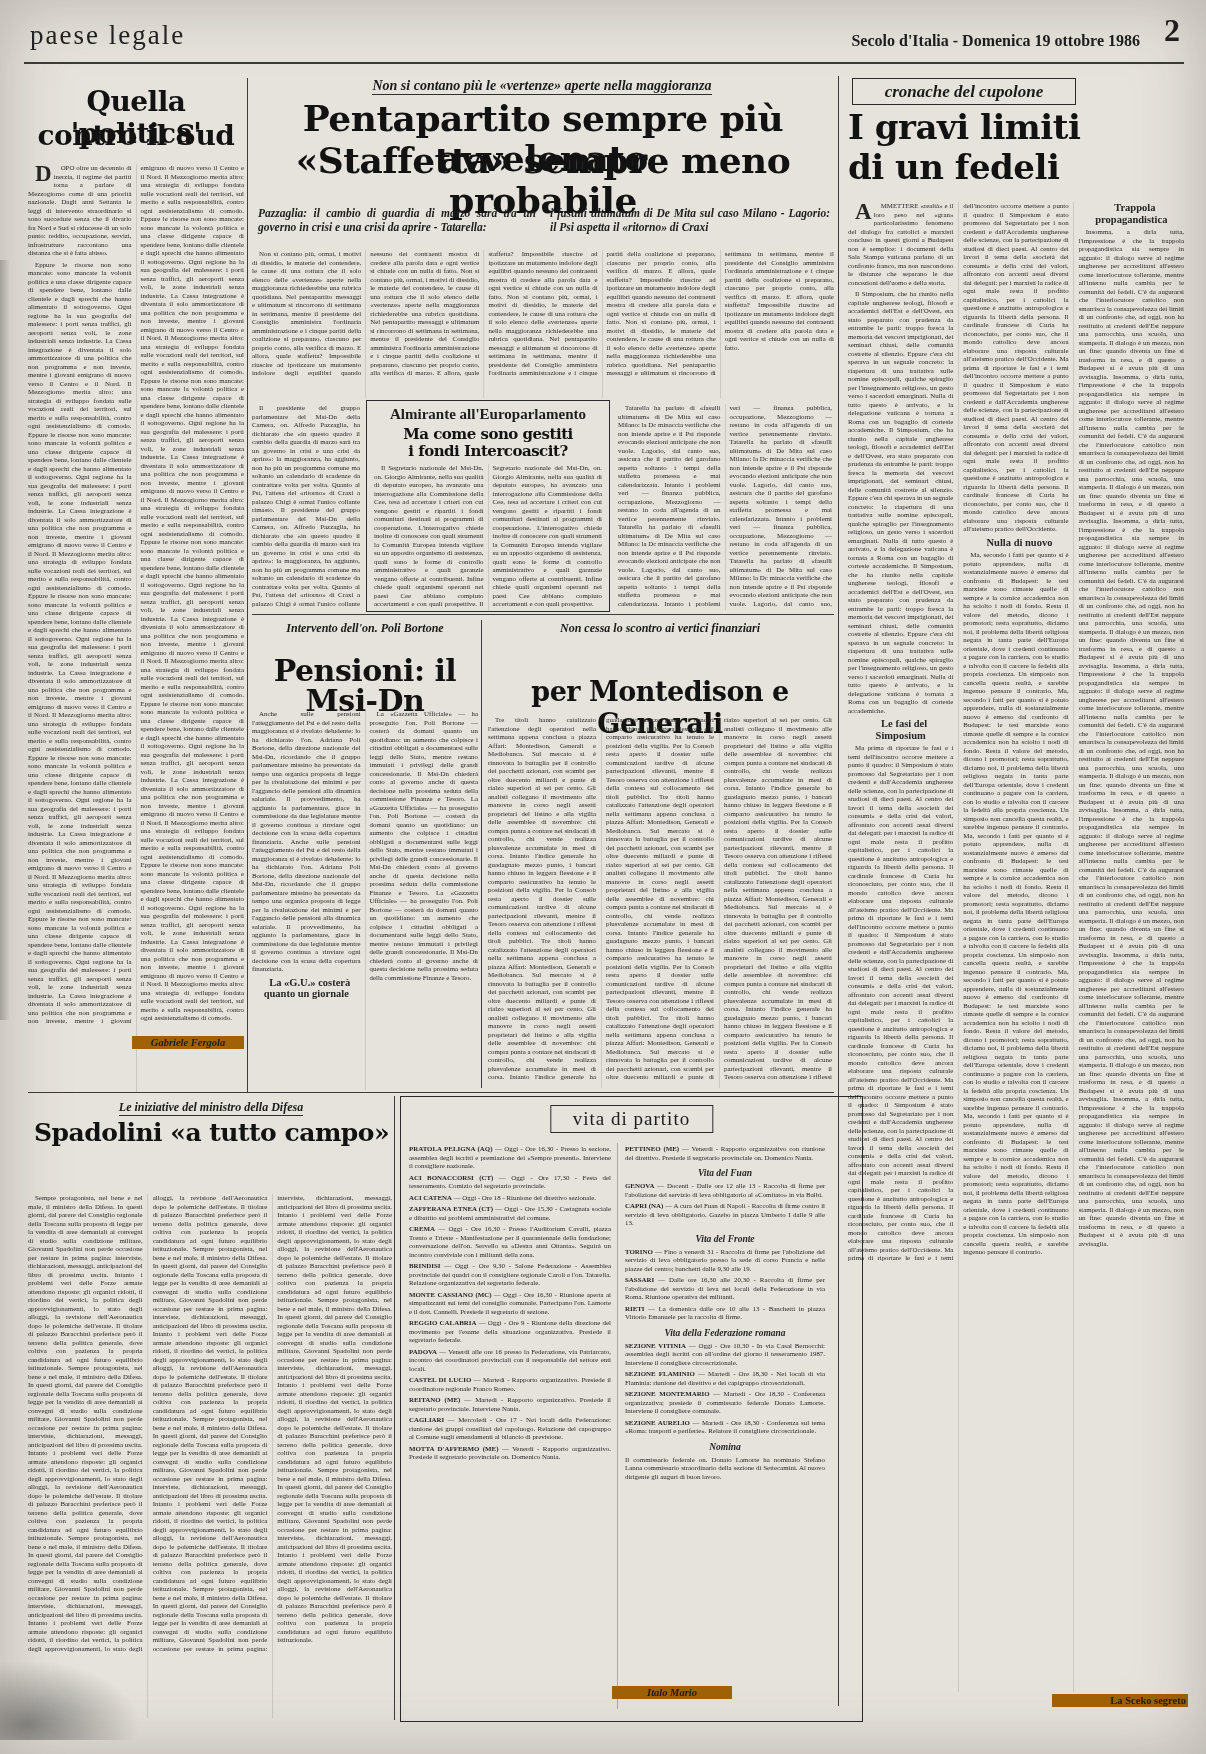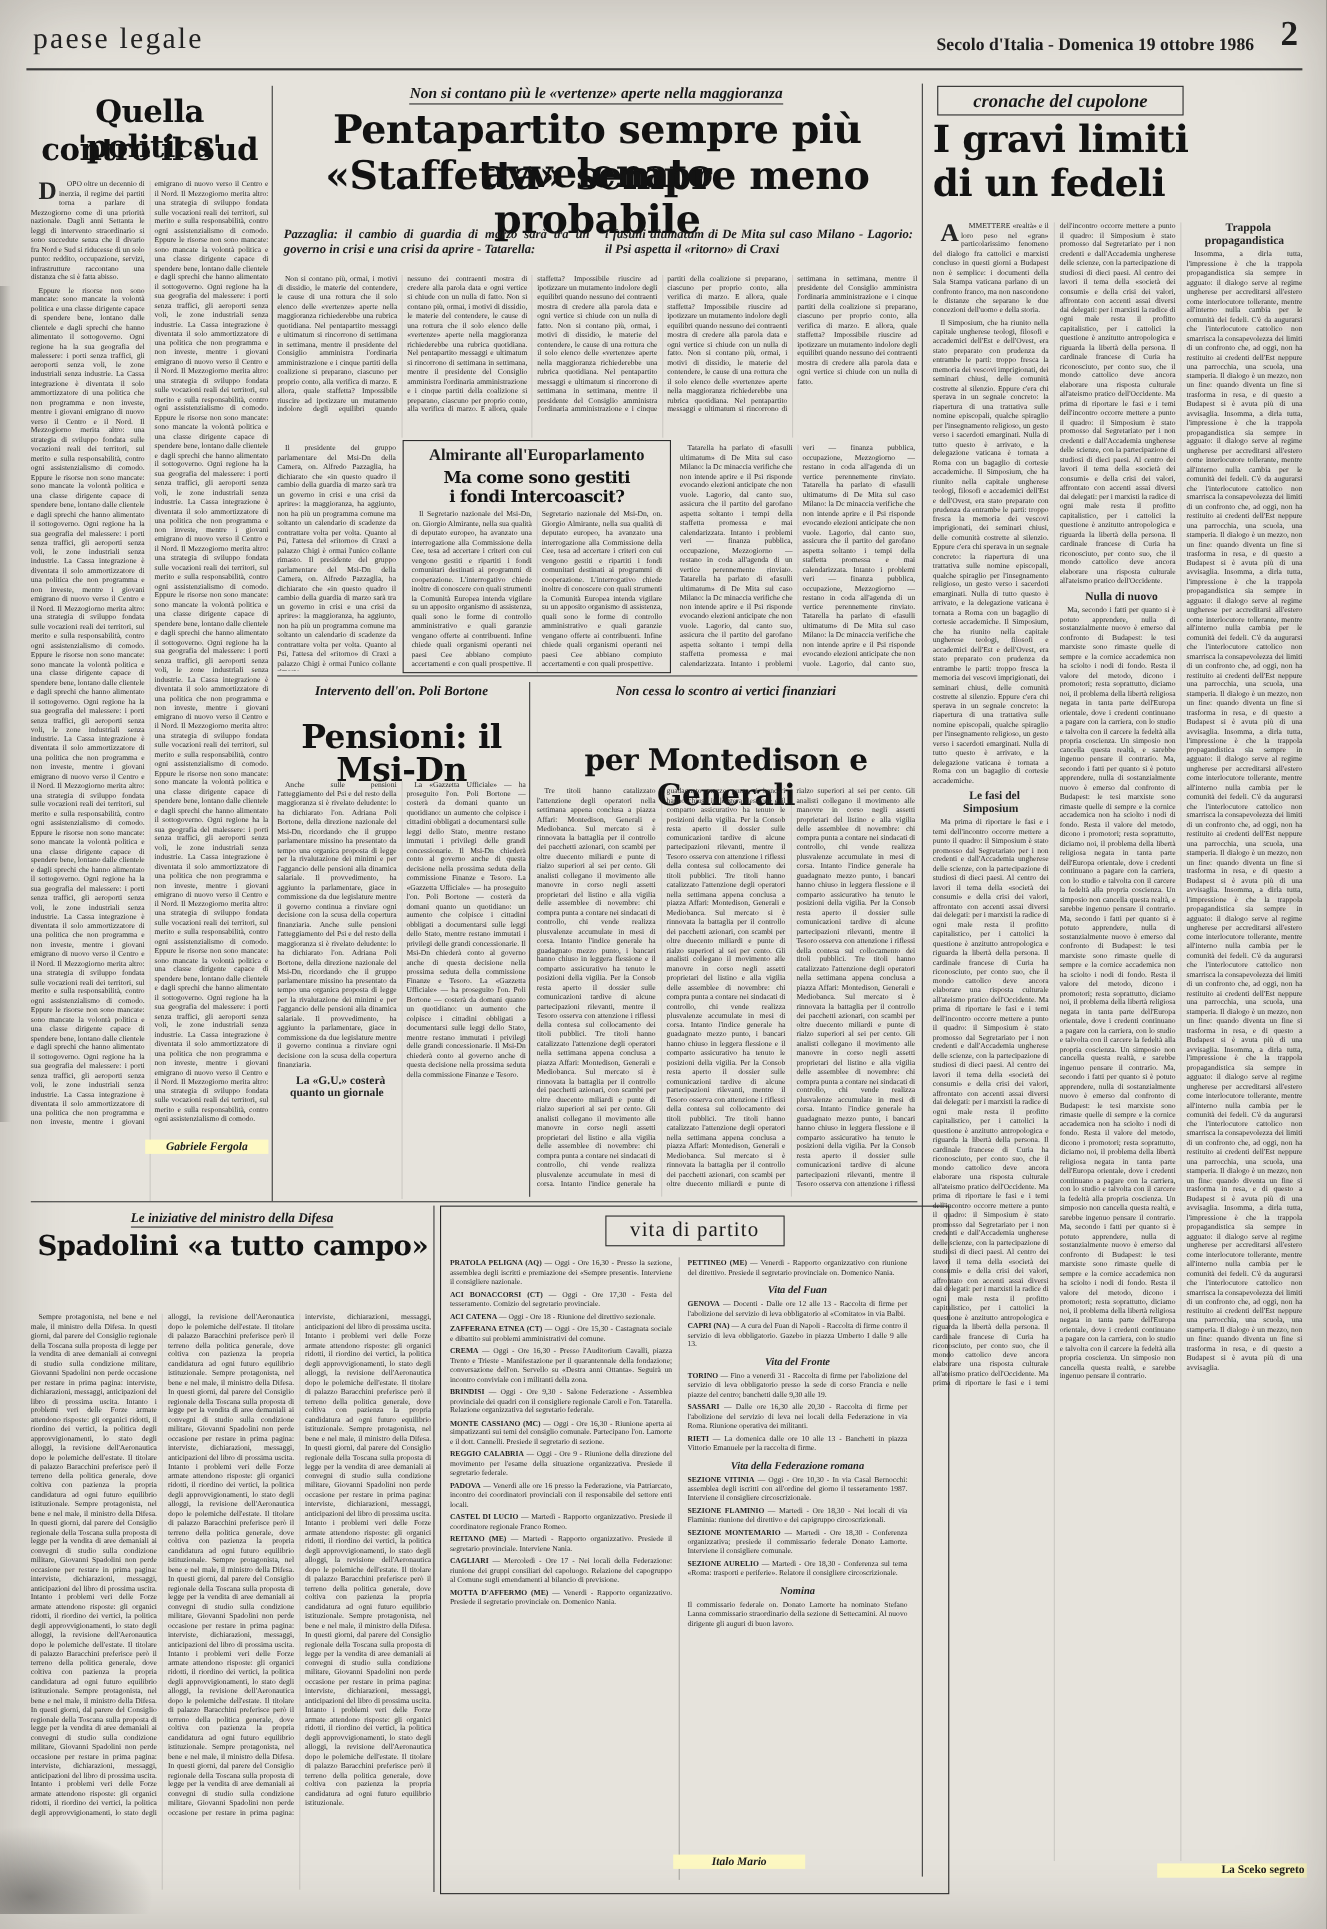--- a/index.html
+++ b/index.html
@@ -15,21 +15,21 @@
   .bt{font-size:6.9px;line-height:8.5px;text-align:justify;overflow:hidden;color:#262626;}
   .bt p{margin:0 0 3px;text-indent:7px;}
   .cols2{column-count:2;column-gap:9px;column-rule:1px solid rgba(60,60,60,.16);}
   .cols3{column-count:3;column-gap:10px;column-rule:1px solid rgba(60,60,60,.16);}
   .cols5{column-count:5;column-gap:9px;column-rule:1px solid rgba(60,60,60,.16);}
   .dropcap::first-letter{float:left;font-size:23px;line-height:17px;font-weight:bold;padding:1px 2px 0 0;}
   .sub{font-weight:bold;font-style:normal;font-size:10.5px;line-height:11.5px;text-align:center;
        margin:6px 2px 4px;text-indent:0;}
   .rule-h{background:#3c3c3c;height:1px;}
   .rule-v{background:#3c3c3c;width:1px;}
-  .mask{background:#fef9c3;}
+  .mask{background:#a16207;}
   .byline{font-weight:bold;font-style:italic;font-size:10.5px;text-align:center;padding:1px 0;}
   .boxed{border:1px solid #2b2b2b;}
   .deck{font-style:italic;font-weight:bold;font-size:11.5px;line-height:14px;text-align:justify;}
   .entry{margin:0 0 4px;text-indent:0 !important;}
   .entry b{font-weight:bold;}
   .sect-h{font-weight:bold;font-style:italic;font-size:9.5px;line-height:11px;text-align:center;margin:6px 0 3px;}
   .smudge{position:absolute;pointer-events:none;}
 </style>
 </head>
 <body>

